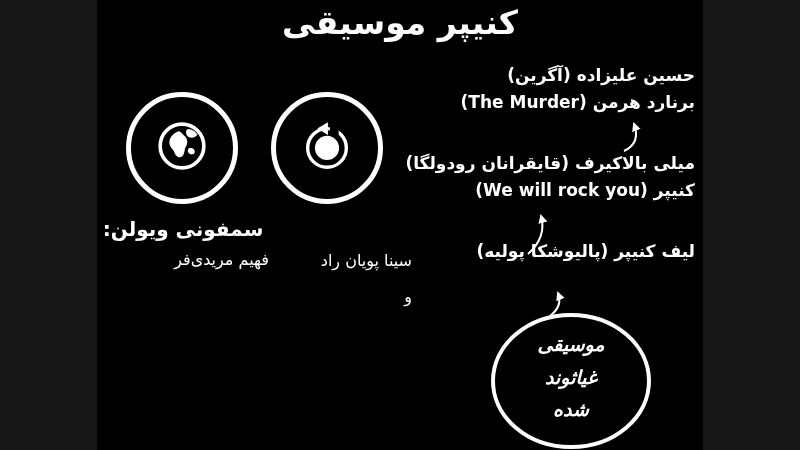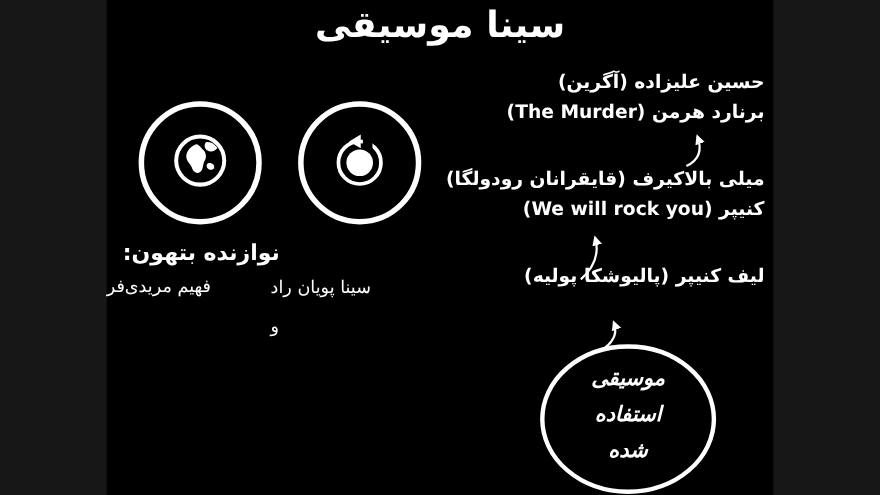--- a/index.html
+++ b/index.html
@@ -6,21 +6,21 @@
   .stage{position:relative;width:800px;height:450px;background:#171717;overflow:hidden;
          font-family:"DejaVu Sans",sans-serif;color:#fff;}
   .slide{position:absolute;left:97px;top:0;width:606px;height:450px;background:#000;}
   .title{position:absolute;left:97px;top:3px;width:606px;text-align:center;
          font-size:33px;font-weight:bold;direction:rtl;}
   .big-circle{position:absolute;width:102px;height:102px;border:5px solid #fff;border-radius:50%;
               display:flex;align-items:center;justify-content:center;}
   #circle-violin{left:126px;top:92px;}
   #circle-flute{left:271px;top:92px;}
   .role{position:absolute;text-align:center;font-weight:bold;font-size:20px;direction:rtl;white-space:nowrap;}
-  .pname{position:absolute;text-align:left;font-size:16px;direction:rtl;white-space:nowrap;}
+  .pname{position:absolute;text-align:right;font-size:16px;direction:rtl;white-space:nowrap;}
   #role-violin{left:97px;top:217px;width:172px;}
   #name-violin{left:97px;top:250px;width:172px;}
   #role-flute{left:246px;top:217px;width:166px;}
   #name-flute-1{left:246px;top:251px;width:166px;}
   #name-flute-and{left:246px;top:287px;width:166px;}
   #name-flute-2{left:246px;top:319px;width:166px;}
   .entry{position:absolute;right:105px;direction:rtl;text-align:right;font-weight:bold;
          font-size:17px;line-height:27px;white-space:nowrap;}
   #entry-0{top:62px;}
   #entry-1{top:150px;}
@@ -31,21 +31,21 @@
   #bubble-0{top:333px;}
   #bubble-1{top:366px;}
   #bubble-2{top:398px;}
 </style>
 </head>
 <body>
 
 <div class="stage">
   <div class="slide"></div>
 
-  <div class="title">سینا موسیقی</div>
+  <div class="title">کنیپر موسیقی</div>
 
   <div class="big-circle" id="circle-violin">
     <span>
       <svg width="52" height="52" viewBox="0 0 50 50">
         <circle cx="25" cy="25" r="21" fill="none" stroke="#fff" stroke-width="3.5"></circle>
         <path d="M21 11 c-5 2 -9 7 -8 12 c1 4 4 5 5 9 c1 3 4 5 7 3 c3 -2 2 -7 4 -10 c2 -3 1 -8 -2 -10 c-2 -2 -4 -5 -6 -4 z" fill="#fff"></path>
         <path d="M30 9 c4 -1 8 2 10 5 c-2 3 -6 4 -9 2 c-2 -1 -3 -5 -1 -7 z" fill="#fff"></path>
         <path d="M33 27 c3 0 5 2 4 5 c-2 2 -5 1 -6 -1 c-1 -2 0 -4 2 -4 z" fill="#fff"></path>
       </svg>
     </span>
@@ -54,21 +54,21 @@
     <span>
       <svg width="58" height="58" viewBox="0 0 60 60">
         <circle cx="30" cy="32" r="20" fill="none" stroke="#fff" stroke-width="3.5"></circle>
         <rect x="33" y="6" width="9" height="13" fill="#000"></rect>
         <polygon points="20,12 31,5.5 31,18.5" fill="#fff"></polygon>
         <circle cx="30" cy="32" r="12.5" fill="#fff"></circle>
       </svg>
     </span>
   </div>
 
-  <div class="role" id="role-violin">نوازنده بتهون:</div>
+  <div class="role" id="role-violin">سمفونی ویولن:</div>
   <div class="pname" id="name-violin">فهیم مریدی‌فر</div>
 
   <div class="pname" id="name-flute-1">سینا پویان راد</div>
   <div class="pname" id="name-flute-and">و</div>
 
   <div class="entry" id="entry-0">
     <div>حسین علیزاده (آگرین)</div>
     <div>برنارد هرمن (The Murder)</div>
   </div>
   <div class="entry" id="entry-1">
@@ -85,15 +85,15 @@
         <path d="M0 0 L9 4.5 L0 9 Z" fill="#fff"></path>
       </marker>
     </defs>
     <path d="M 624 151 Q 641 143 634 124" fill="none" stroke="#fff" stroke-width="2" marker-end="url(#ah)"></path>
     <path d="M 528 254 Q 547 237 541 216" fill="none" stroke="#fff" stroke-width="2" marker-end="url(#ah)"></path>
     <path d="M 550 316 Q 563 306 558 293" fill="none" stroke="#fff" stroke-width="2" marker-end="url(#ah)"></path>
     <ellipse cx="571" cy="381" rx="78" ry="66" fill="none" stroke="#fff" stroke-width="4"></ellipse>
   </svg>
 
   <div class="bubble-line" id="bubble-0">موسیقی</div>
-  <div class="bubble-line" id="bubble-1">استفاده</div>
+  <div class="bubble-line" id="bubble-1">غیاثوند</div>
   <div class="bubble-line" id="bubble-2">شده</div>
 </div>
 
 </body></html>

